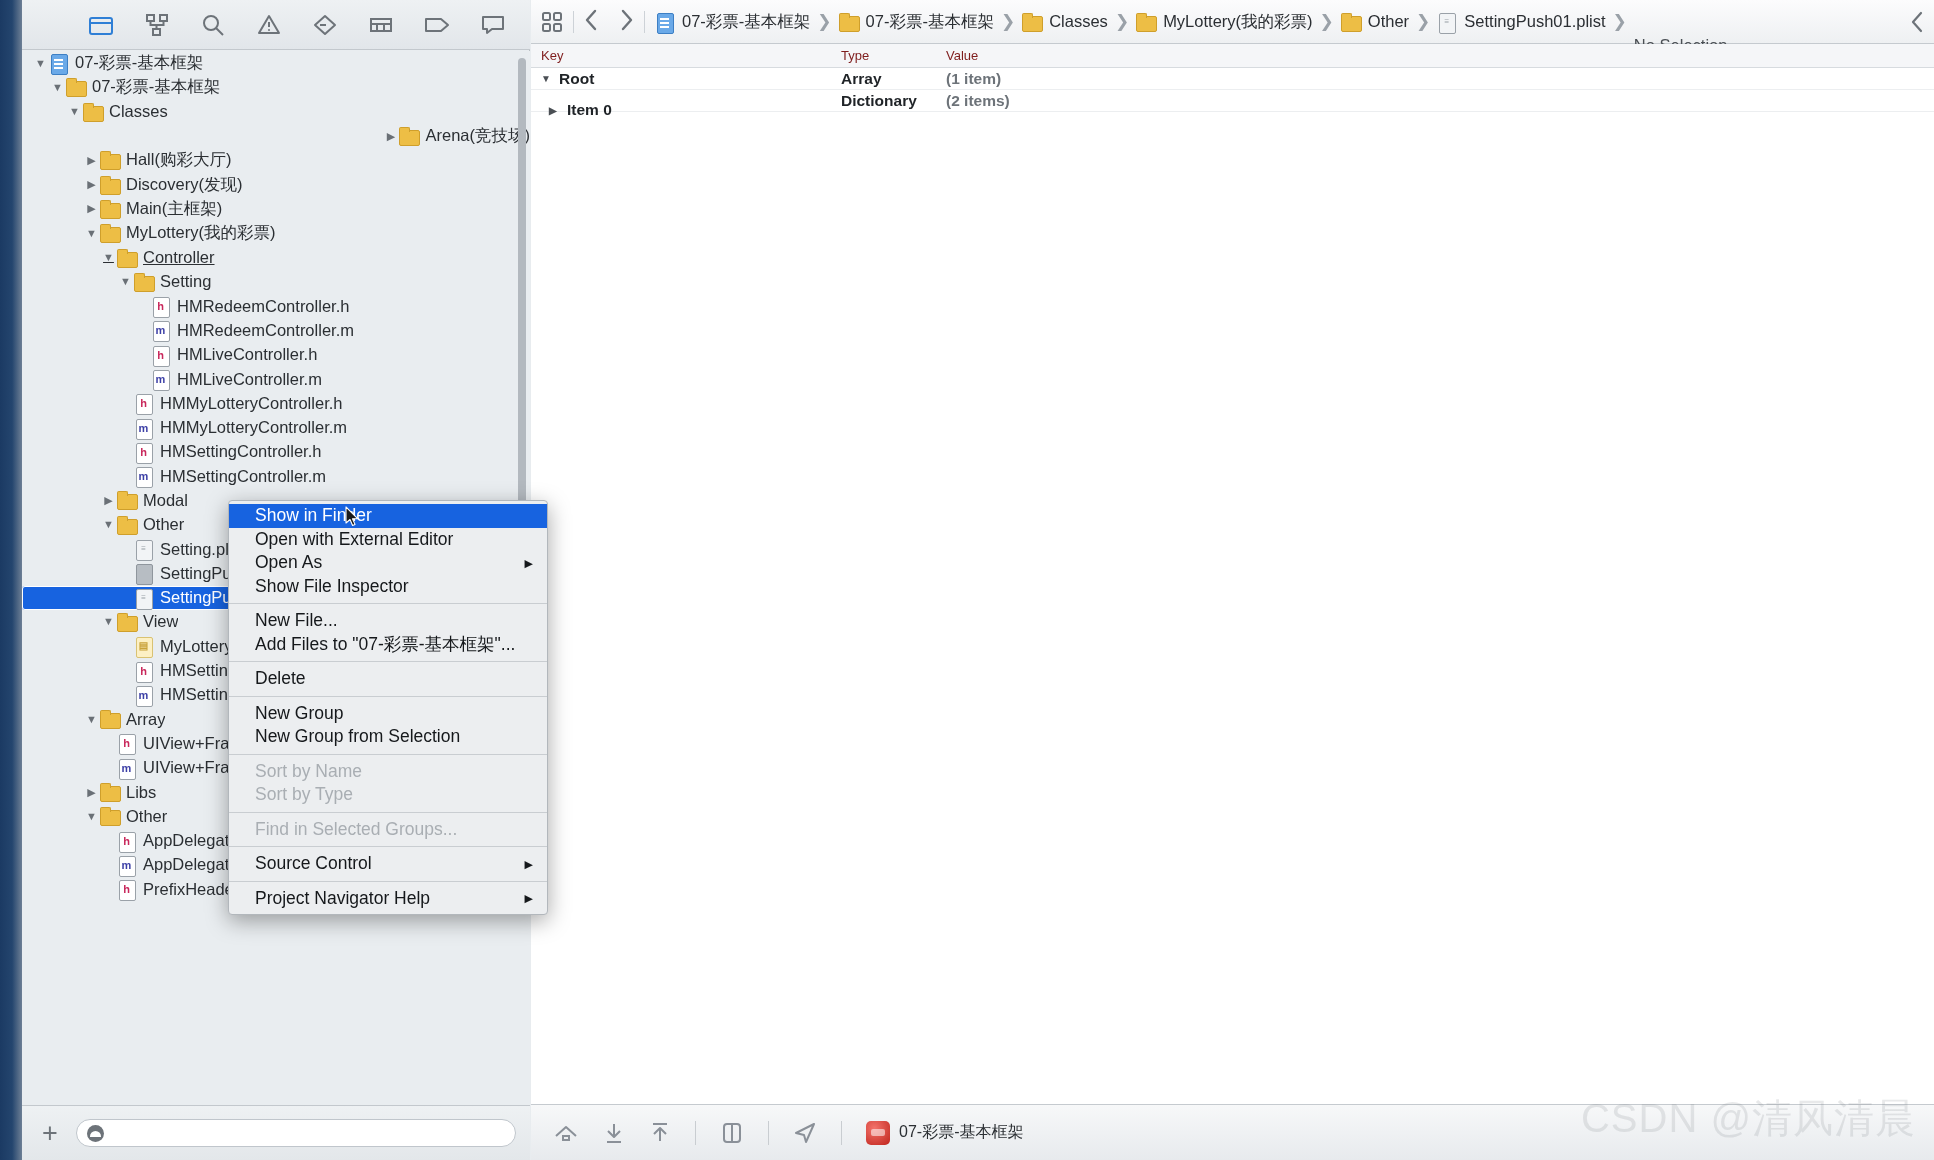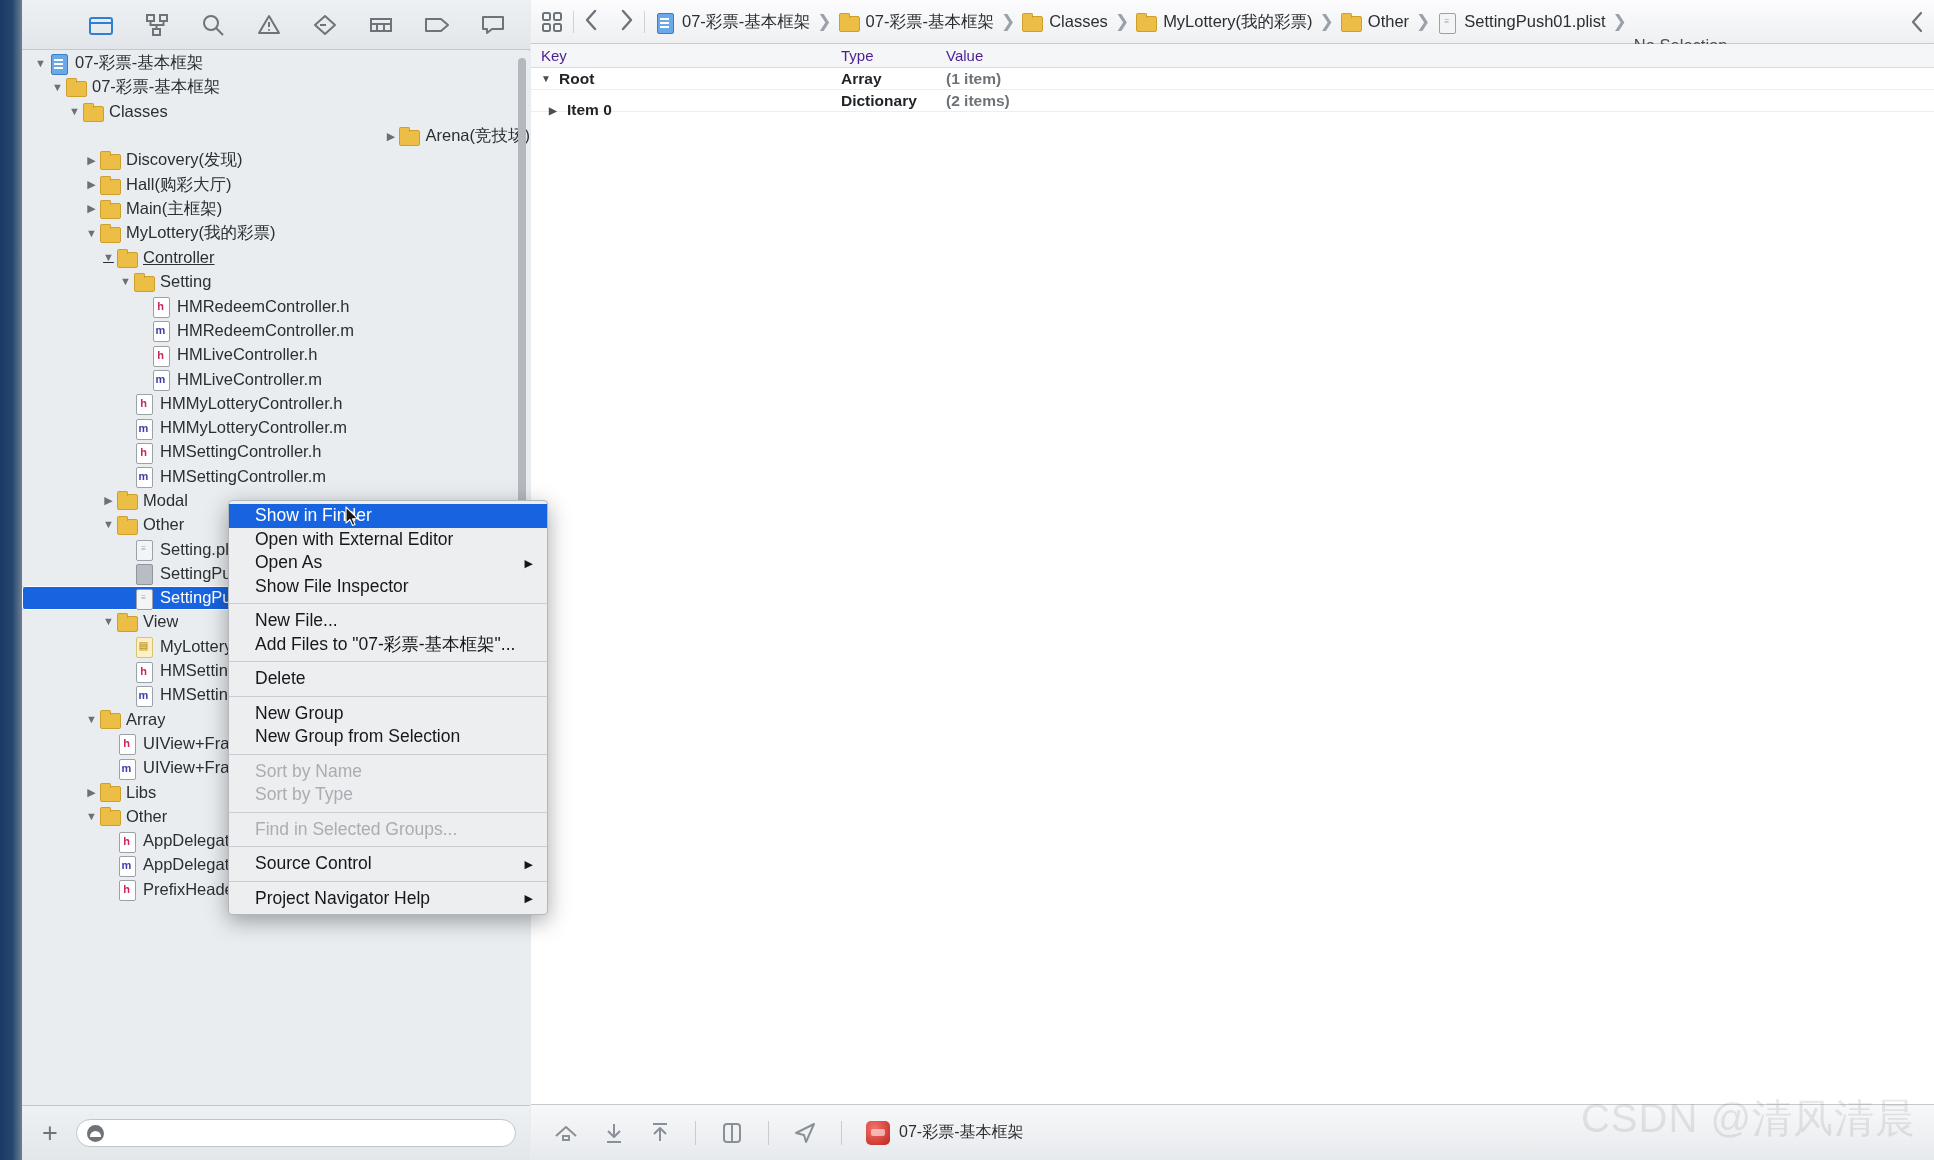--- a/index.html
+++ b/index.html
@@ -178,21 +178,21 @@
   }
 
   .plist-table {
     position: relative;
     background: #ffffff;
   }
   .plist-head {
     display: flex; height: 24px; align-items: center;
     background: #f5f6f8;
     border-bottom: 1px solid #d7dbdf;
-    font-size: 15px; color: #4c1d95;
+    font-size: 13px; color: #7f1d1d;
   }
   .plist-row {
     display: flex; height: 22px; align-items: center;
     font-size: 15.5px; color: #1f2327;
     border-bottom: 1px solid #eceef0;
   }
   .col-key { width: 310px; display: flex; align-items: center; padding-left: 10px; }
   .col-type { width: 105px; }
   .col-value { flex: 1; }
   .plist-row .col-value { color: #6d7379; }
@@ -342,26 +342,26 @@
           <span class="tree-label">Classes</span>
         </div>
         <div class="tree-row" style="padding-left: 61px; justify-content: flex-end;">
           <span class="twisty tri-r"></span>
           <span class="ic ic-folder"></span>
           <span class="tree-label">Arena(竞技场)</span>
         </div>
         <div class="tree-row" style="padding-left: 61px;">
           <span class="twisty tri-r"></span>
           <span class="ic ic-folder"></span>
-          <span class="tree-label">Discovery(发现)</span>
+          <span class="tree-label">Hall(购彩大厅)</span>
         </div>
         <div class="tree-row" style="padding-left: 61px;">
           <span class="twisty tri-r"></span>
           <span class="ic ic-folder"></span>
-          <span class="tree-label">Hall(购彩大厅)</span>
+          <span class="tree-label">Discovery(发现)</span>
         </div>
         <div class="tree-row" style="padding-left: 61px;">
           <span class="twisty tri-r"></span>
           <span class="ic ic-folder"></span>
           <span class="tree-label">Main(主框架)</span>
         </div>
         <div class="tree-row" style="padding-left: 61px;">
           <span class="twisty tri-d"></span>
           <span class="ic ic-folder"></span>
           <span class="tree-label">MyLottery(我的彩票)</span>

